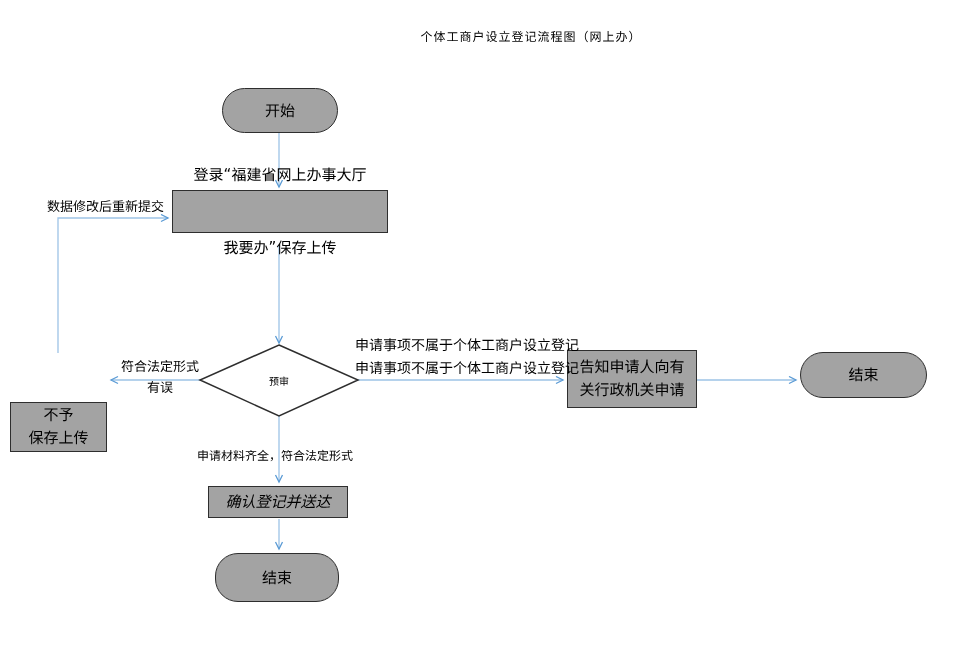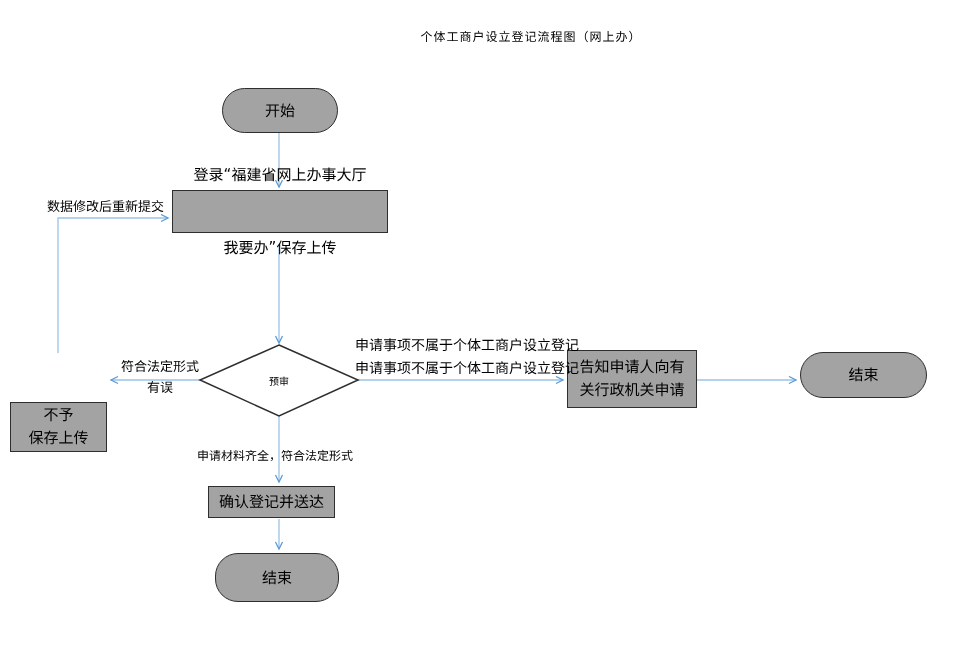--- a/index.html
+++ b/index.html
@@ -32,21 +32,21 @@
     justify-content:center;
     text-align:center;
     font-size:15px;
     line-height:24px;
   }
   .oval{border-radius:23px;}
   .node-start{left:222px;top:88px;width:116px;height:45px;}
   .node-login{left:172px;top:190px;width:216px;height:43px;line-height:25px;gap:48px;}
   .node-reject{left:10px;top:354px;width:97px;height:50px;line-height:23px;margin-top:48px;}
   .node-notify{left:567px;top:350px;width:130px;height:58px;line-height:23px;}
-  .node-confirm{left:208px;top:486px;width:127px;height:32px;}
+  .node-confirm{left:208px;top:486px;width:140px;height:32px;font-style:italic;}
   .node-end-right{left:800px;top:352px;width:127px;height:46px;}
   .node-end-bottom{left:215px;top:553px;width:124px;height:49px;}
   .decision-label{
     position:absolute;
     left:279px;top:380px;
     transform:translate(-50%,-50%);
     font-size:10px;
     white-space:nowrap;
   }
   .edge-label{

